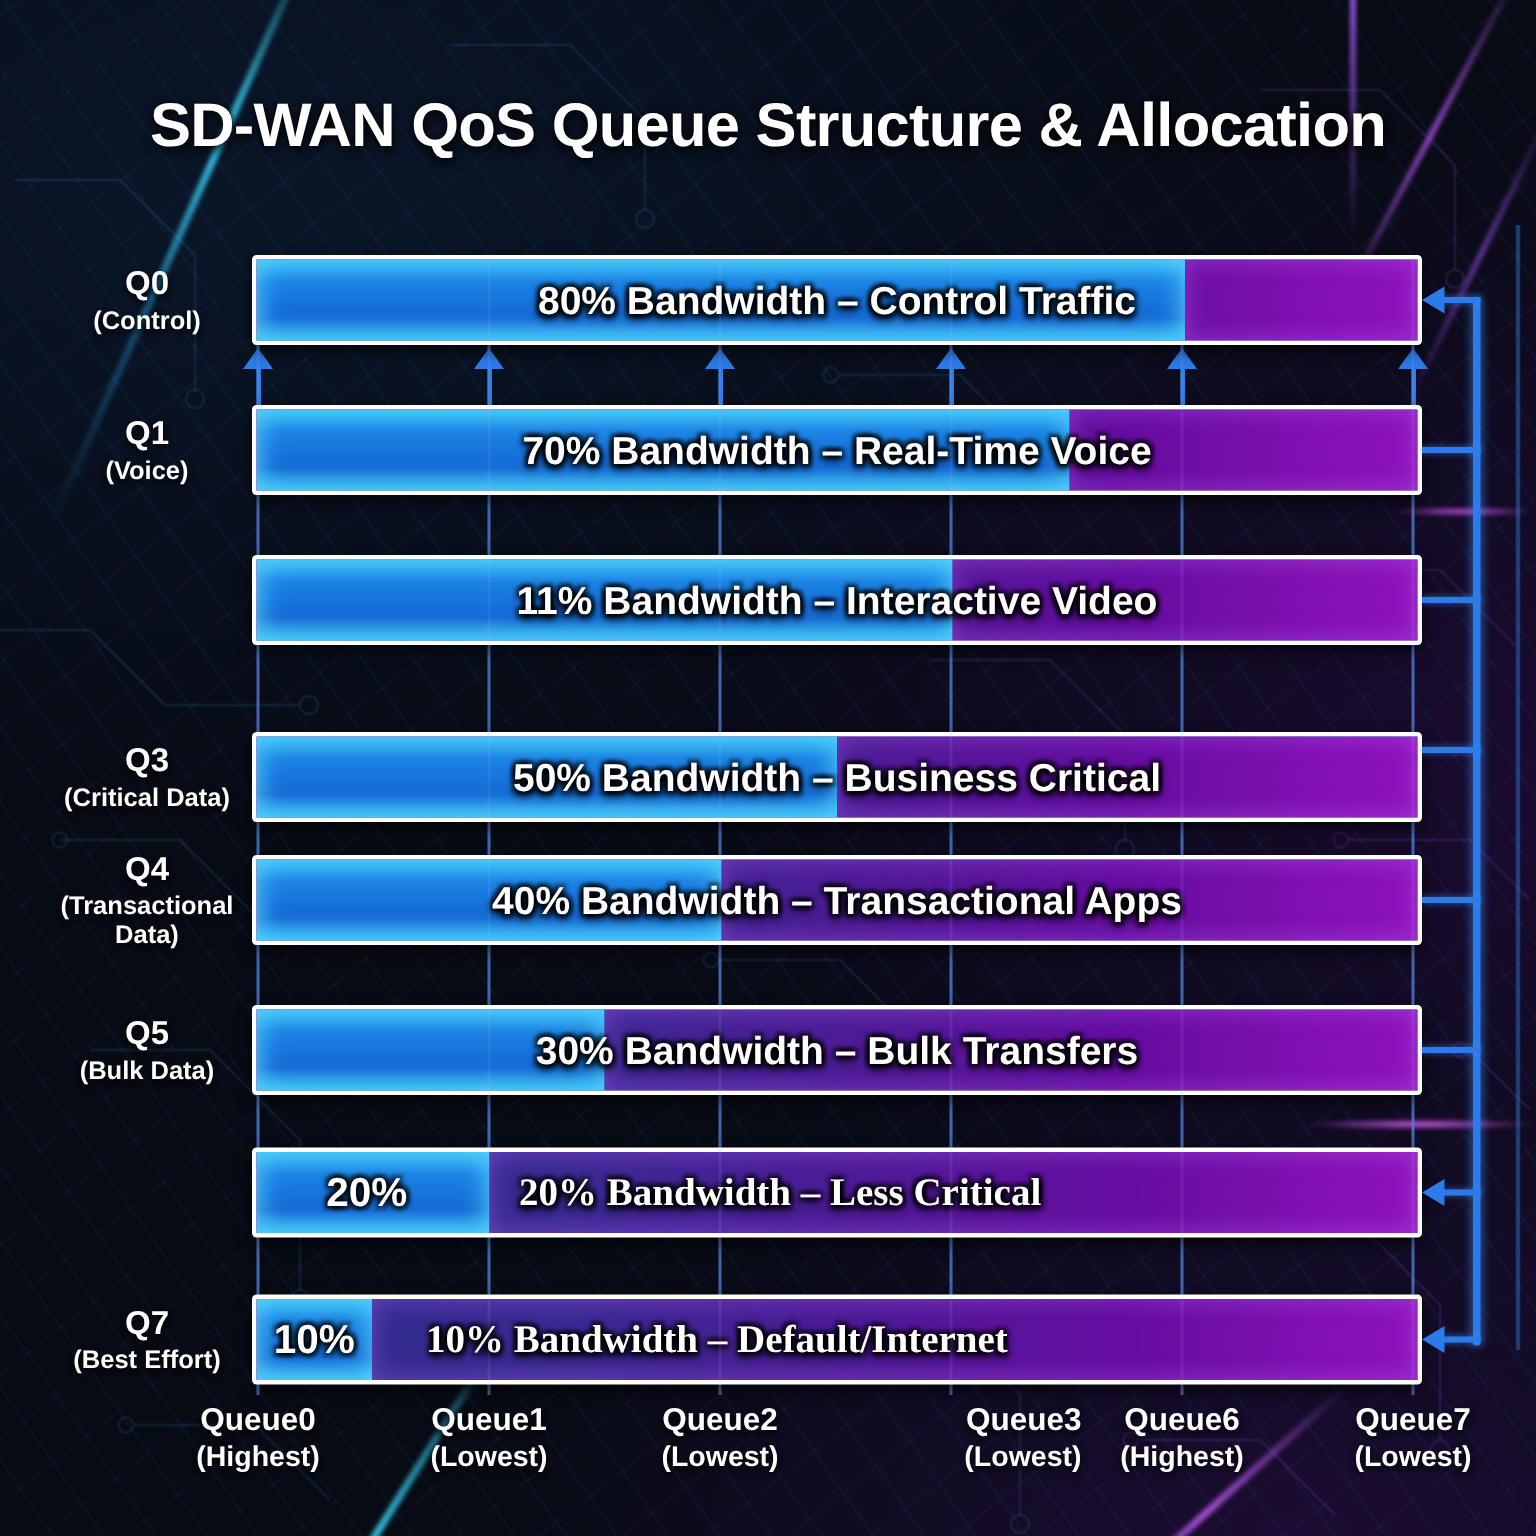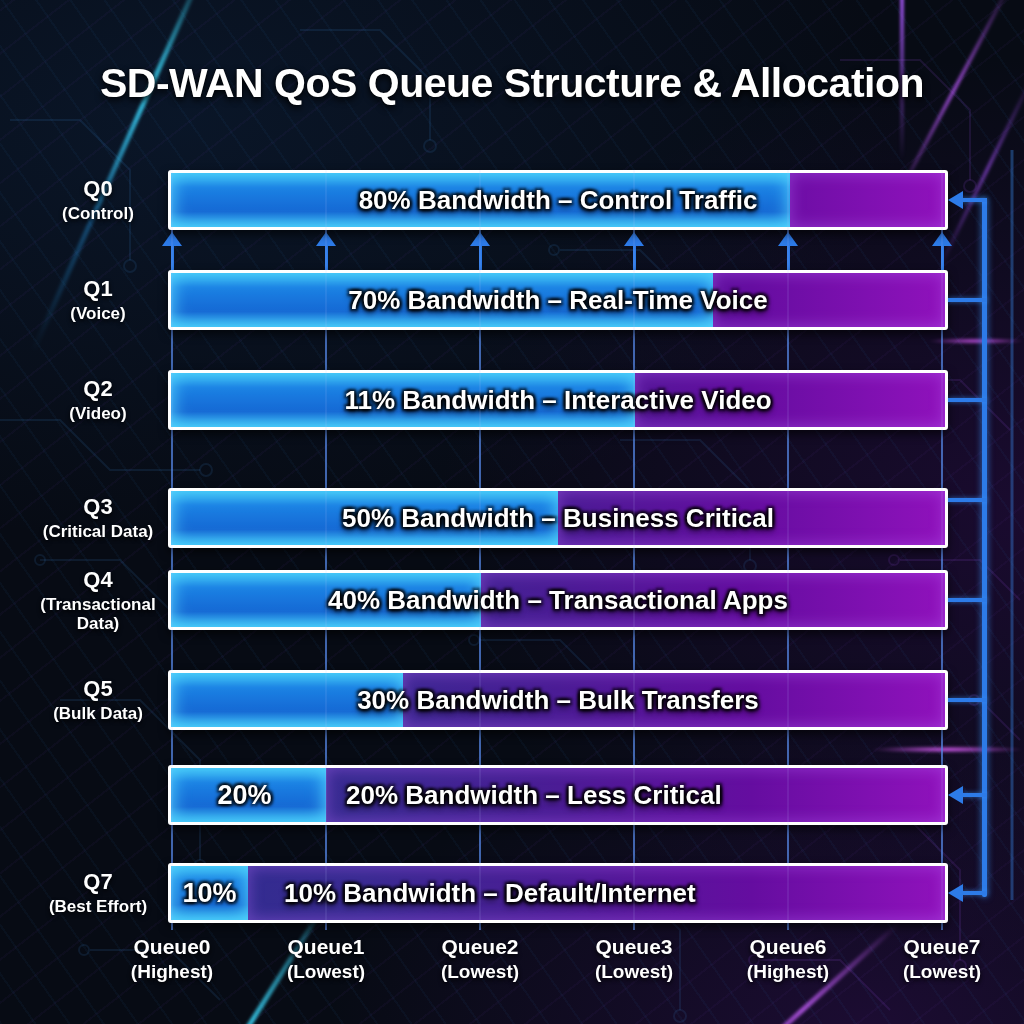--- a/index.html
+++ b/index.html
@@ -53,21 +53,21 @@
     box-shadow:0 4px 10px rgba(0,0,0,.65);background:#2c2d8e;}
   .seg{position:absolute;top:0;bottom:0;}
   .seg.blue{left:0;background:linear-gradient(180deg,#35b4ef 0%,#1b82e4 26%,#1568d4 72%,#35b4ef 100%);
     box-shadow:2px 0 3px rgba(120,225,255,.5), inset 0 0 16px 3px rgba(85,215,255,.8);}
   .seg.blue.divided{box-shadow:inset 0 0 16px 3px rgba(85,215,255,.8);border-right:3px solid #fff;}
   .seg.purple{right:0;background-image:linear-gradient(90deg,#2e2d8e 0%,#3a2a92 25%,#4b1c95 50%,#650da0 75%,#9012bc 100%);
     background-repeat:no-repeat;box-shadow:inset 0 0 14px 2px rgba(190,110,255,.35);}
   .bar-label{position:absolute;inset:0;display:flex;align-items:center;justify-content:center;
     font-size:26px;font-weight:bold;white-space:nowrap;z-index:2;
     text-shadow:-2px -2px 3px rgba(0,0,0,.85),2px -2px 3px rgba(0,0,0,.85),-2px 2px 3px rgba(0,0,0,.85),2px 2px 3px rgba(0,0,0,.85),0 4px 6px rgba(0,0,0,.8);}
-  .bar-label.left{justify-content:flex-start;}
+  .bar-label.left{justify-content:flex-start;font-family:Liberation Serif, serif;}
   .cell-label{position:absolute;top:0;bottom:0;left:0;display:flex;align-items:center;justify-content:center;
     font-size:27px;font-weight:bold;z-index:2;
     text-shadow:-2px -2px 3px rgba(0,0,0,.85),2px -2px 3px rgba(0,0,0,.85),-2px 2px 3px rgba(0,0,0,.85),2px 2px 3px rgba(0,0,0,.85);}
 
   .uparrow-stem{position:absolute;width:3px;height:25px;z-index:1;background:var(--arrow-blue,#2d7be8);}
   .uparrow-head{position:absolute;width:0;height:0;z-index:1;
     border-left:10px solid transparent;border-right:10px solid transparent;
     border-bottom:14px solid var(--arrow-blue,#2d7be8);}
 
   .fb-vline{position:absolute;left:982px;top:198px;width:5px;height:699px;z-index:2;
@@ -187,24 +187,20 @@
     </div>
     <div class="bar">
       <div class="seg blue" style="width: 542px;"></div>
       <div class="seg purple" style="left: 542px; background-size: 774px 100%; background-position: -542px 0px;"></div>
 
       <div class="bar-label">70% Bandwidth – Real-Time Voice</div>
     </div>
   </div>
 
   <div class="row" style="top: 370px;">
-    <div class="qlabel">
-      <div class="qname">Q2</div>
-      <div class="qcat">(Video)</div>
-    </div>
     <div class="bar">
       <div class="seg blue" style="width: 464px;"></div>
       <div class="seg purple" style="left: 464px; background-size: 774px 100%; background-position: -464px 0px;"></div>
 
       <div class="bar-label">11% Bandwidth – Interactive Video</div>
     </div>
   </div>
 
   <div class="row" style="top: 488px;">
     <div class="qlabel">
@@ -292,21 +288,21 @@
   <div class="axis-item" style="left: 251px;">
     <div class="axis-q">Queue1</div>
     <div class="axis-sub">(Lowest)</div>
   </div>
 
   <div class="axis-item" style="left: 405px;">
     <div class="axis-q">Queue2</div>
     <div class="axis-sub">(Lowest)</div>
   </div>
 
-  <div class="axis-item" style="left: 559px;">
+  <div class="axis-item" style="left: 571px; text-align: right;">
     <div class="axis-q">Queue3</div>
     <div class="axis-sub">(Lowest)</div>
   </div>
 
   <div class="axis-item" style="left: 713px;">
     <div class="axis-q">Queue6</div>
     <div class="axis-sub">(Highest)</div>
   </div>
 
   <div class="axis-item" style="left: 867px;">

